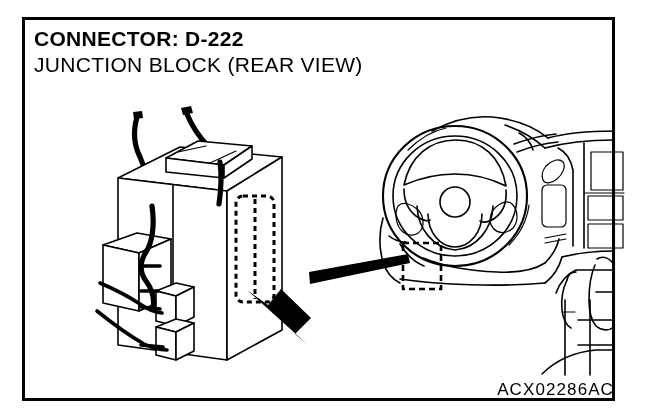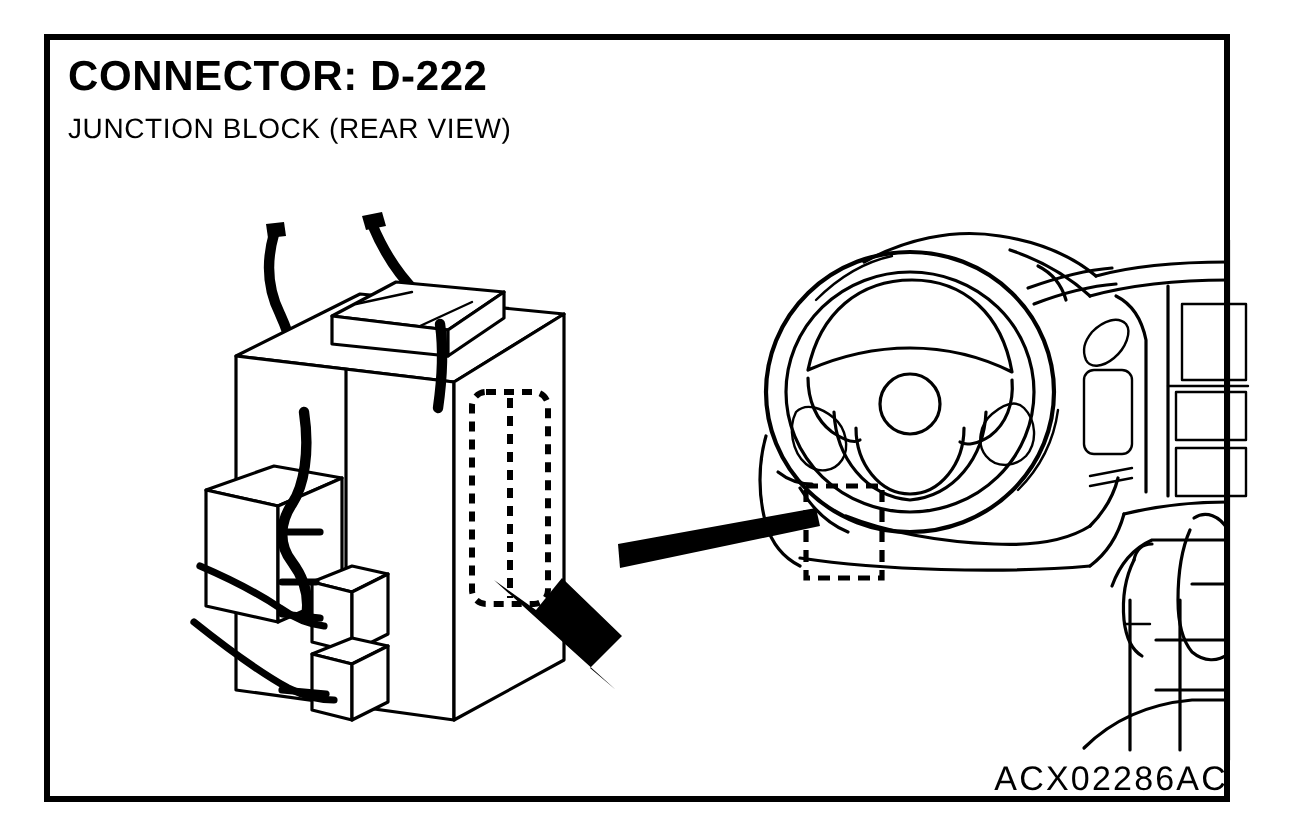--- a/index.html
+++ b/index.html
@@ -39,21 +39,21 @@
   }
   .title-line1 {
     font-size: 21px;
     font-weight: bold;
     letter-spacing: 0.3px;
     color: #000;
     line-height: 25px;
     white-space: nowrap;
   }
   .title-line2 {
-    font-size: 14px;
+    font-size: 21px;
     font-weight: normal;
     letter-spacing: 0.3px;
     color: #000;
     line-height: 27px;
     white-space: nowrap;
   }
   .fig-code {
     position: absolute;
     right: 36px;
     bottom: 12px;

